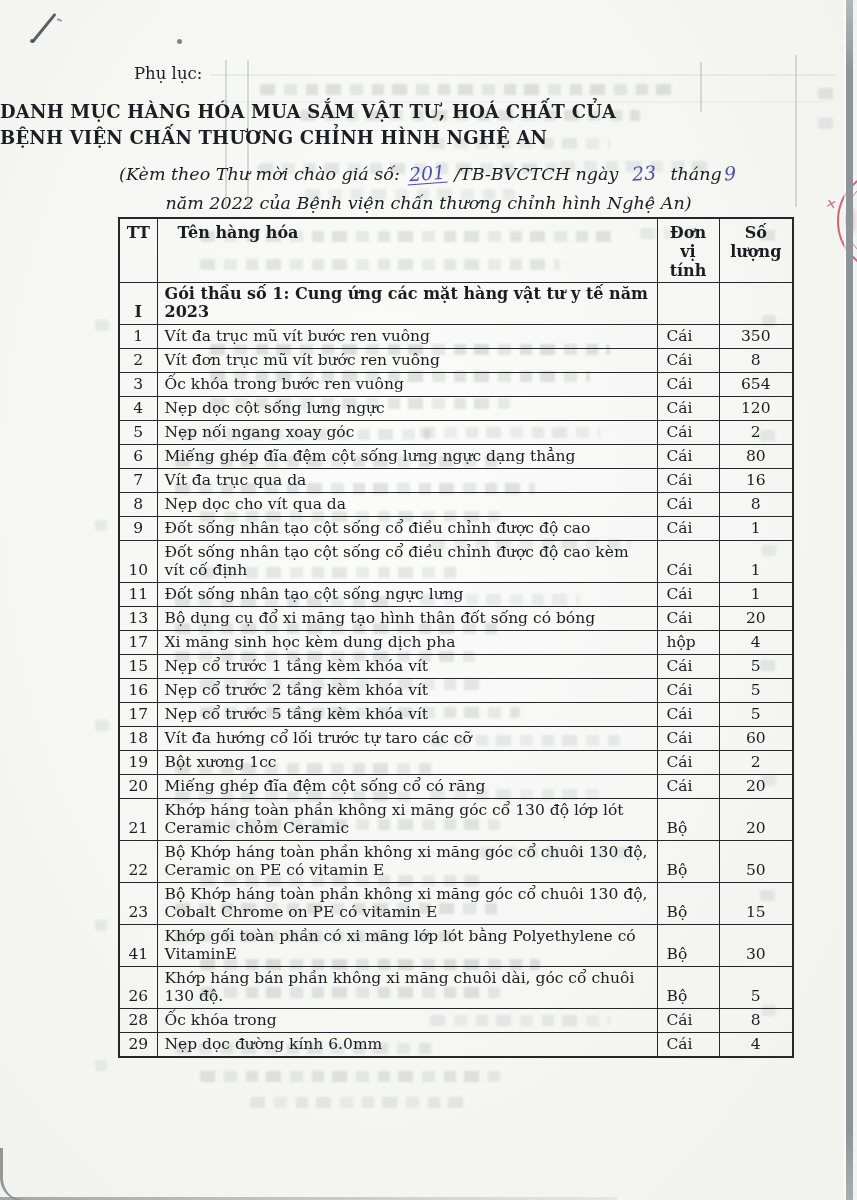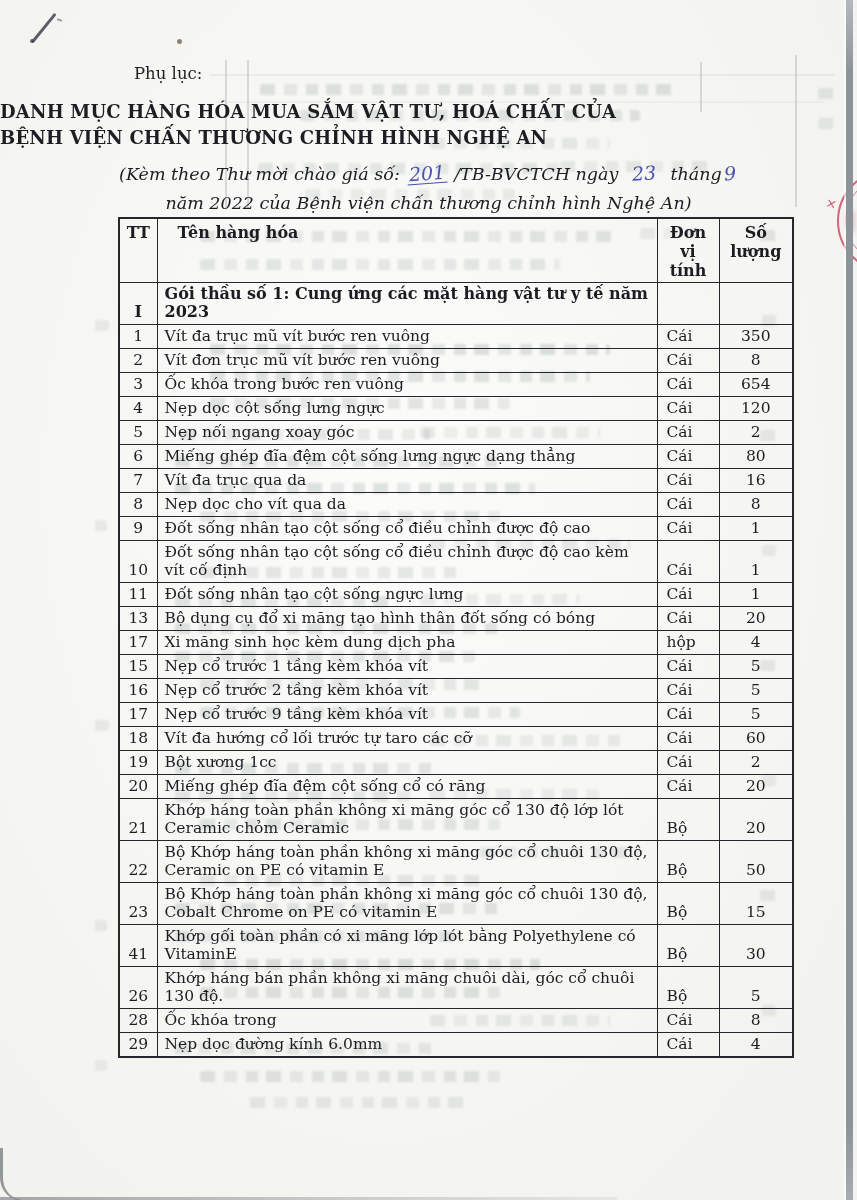--- a/index.html
+++ b/index.html
@@ -284,21 +284,21 @@
         <td class="c-qty">5</td>
       </tr>
       <tr>
         <td class="c-tt">16</td>
         <td class="c-name">Nẹp cổ trước 2 tầng kèm khóa vít</td>
         <td class="c-unit">Cái</td>
         <td class="c-qty">5</td>
       </tr>
       <tr>
         <td class="c-tt">17</td>
-        <td class="c-name">Nẹp cổ trước 9 tầng kèm khóa vít</td>
+        <td class="c-name">Nẹp cổ trước 5 tầng kèm khóa vít</td>
         <td class="c-unit">Cái</td>
         <td class="c-qty">5</td>
       </tr>
       <tr>
         <td class="c-tt">18</td>
         <td class="c-name">Vít đa hướng cổ lối trước tự taro các cỡ</td>
         <td class="c-unit">Cái</td>
         <td class="c-qty">60</td>
       </tr>
       <tr>

